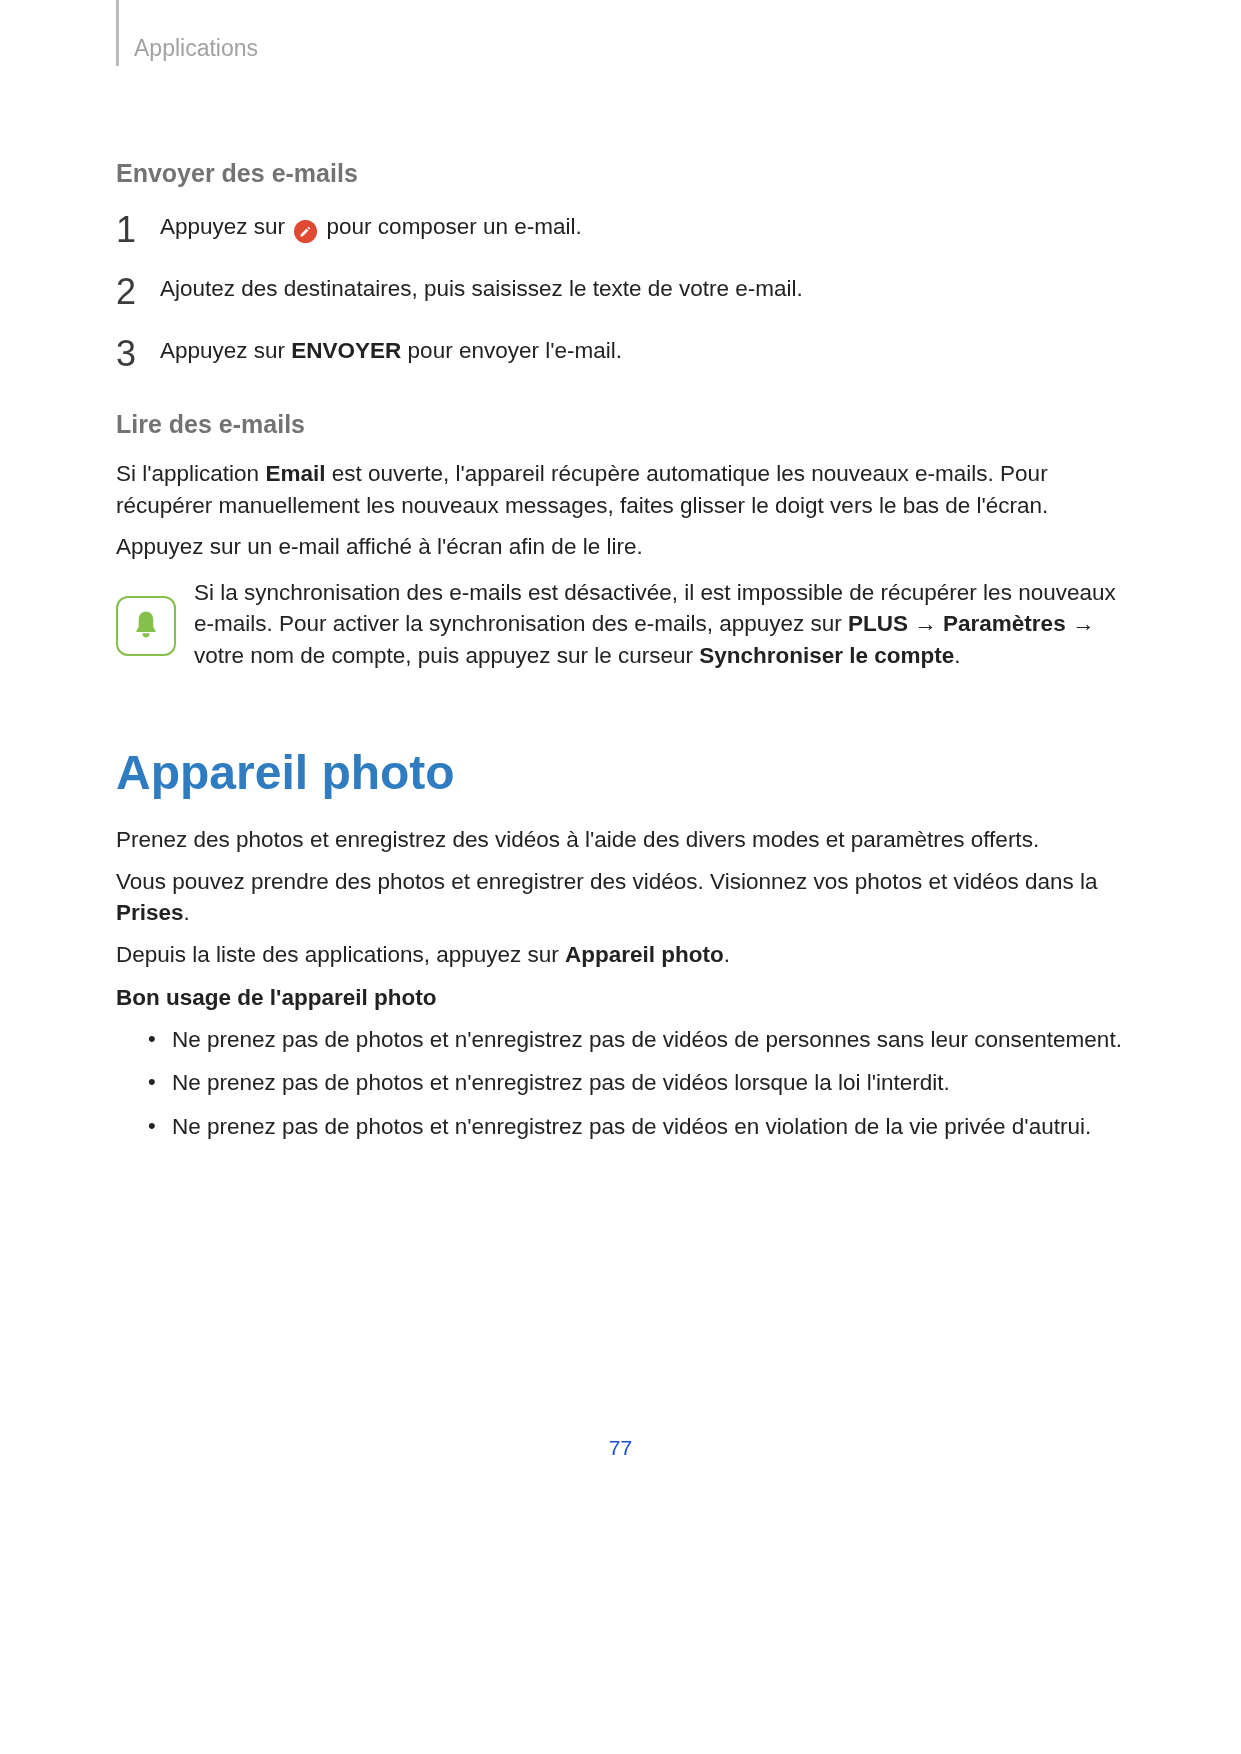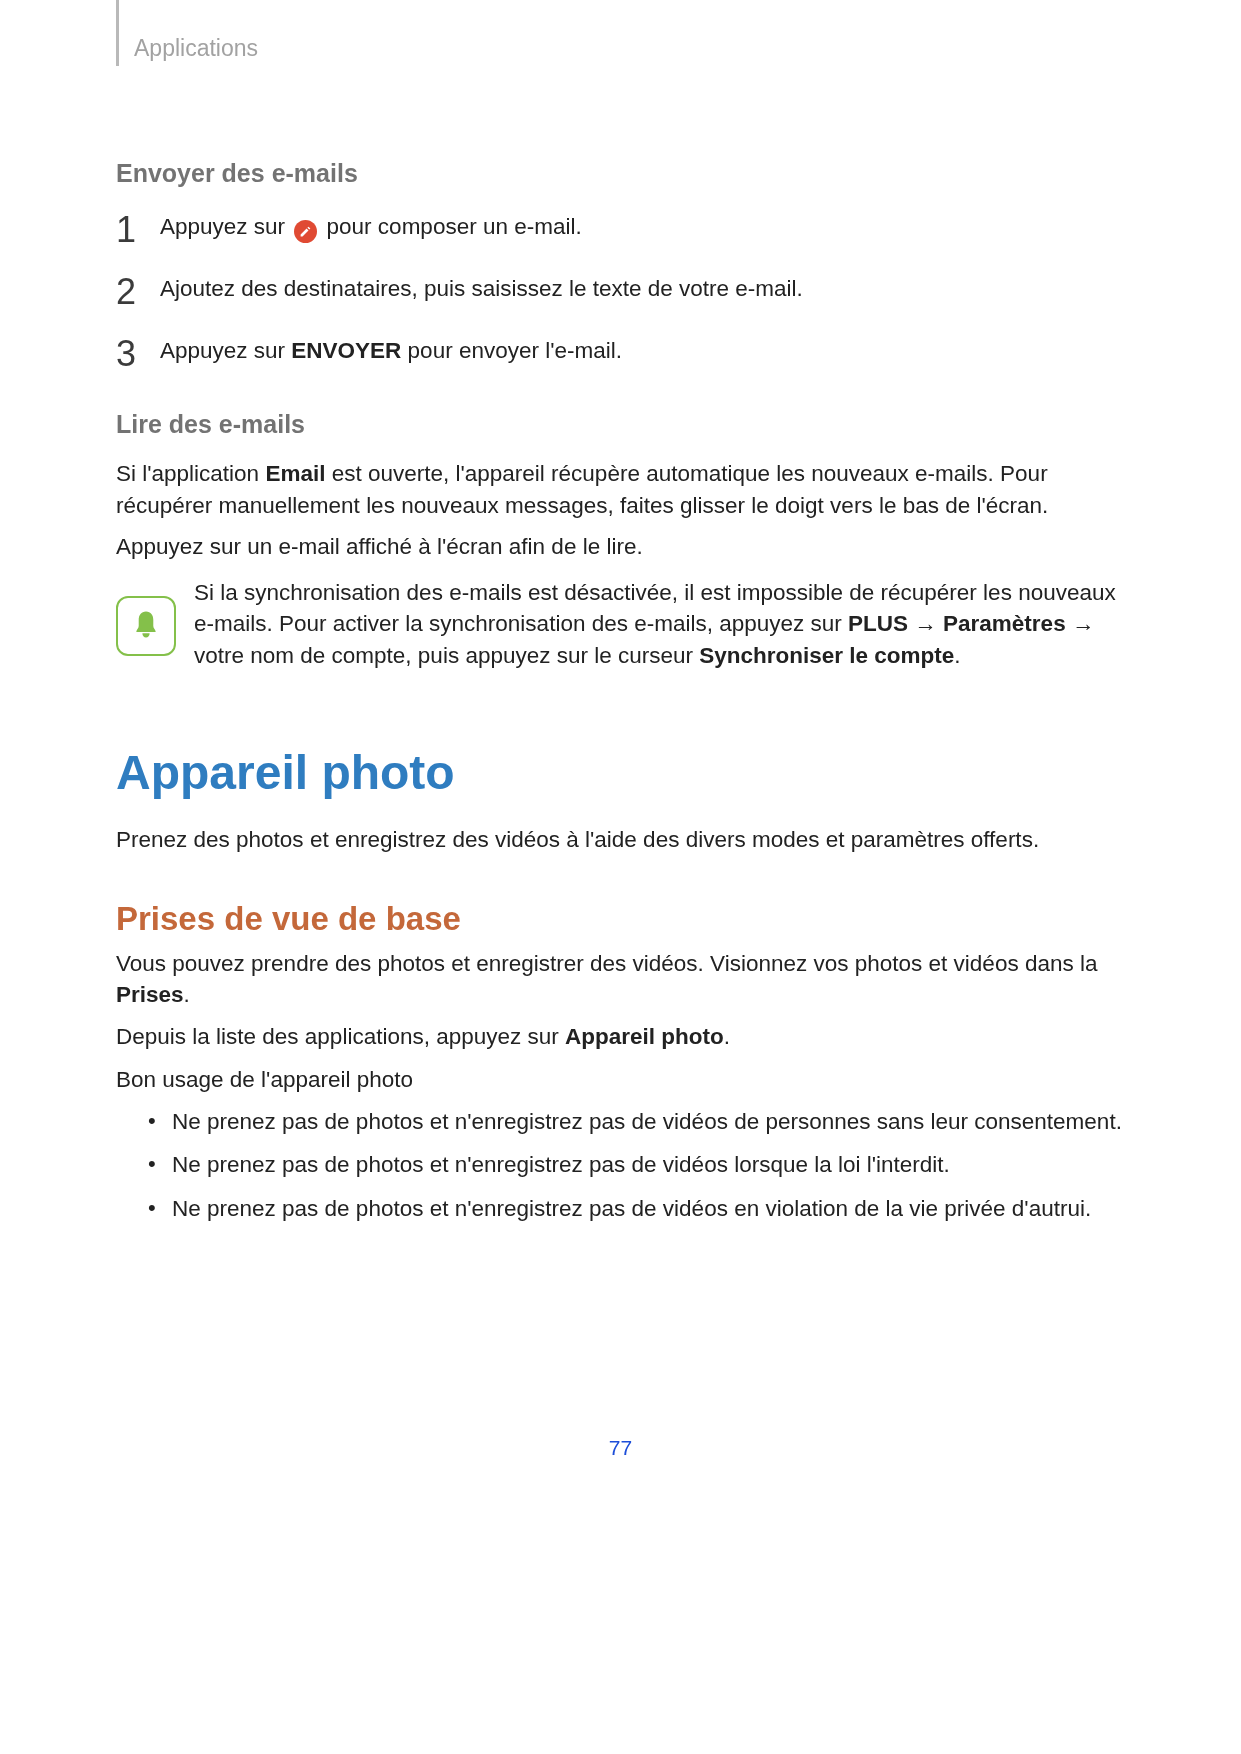--- a/index.html
+++ b/index.html
@@ -113,21 +113,21 @@
     margin: 68px 0 18px 0;
   }
   h2.h2 {
     color: #c4683a;
     font-size: 33px;
     font-weight: 700;
     margin: 40px 0 6px 0;
   }
   h2.h2.first { margin-top: 30px; }
   .bold-line {
-    font-weight: 400;
+    font-weight: 700;
     margin: 12px 0 10px 0;
   }
   ul.bullets {
     list-style: none;
     padding: 0;
     margin: 0;
   }
   ul.bullets > li {
     position: relative;
     padding-left: 56px;
@@ -198,21 +198,20 @@
       </div>
       <div class="note-text">
         <span>Si la synchronisation des e-mails est désactivée, il est impossible de récupérer les nouveaux e-mails. Pour activer la synchronisation des e-mails, appuyez sur </span><strong>PLUS</strong><span class="arrow"> → </span><strong>Paramètres</strong><span class="arrow"> → </span><span>votre nom de compte, puis appuyez sur le curseur </span><strong>Synchroniser le compte</strong><span>.</span>
       </div>
     </div>
 
     <h1 class="h1">Appareil photo</h1>
 
     <p class="body-text">Prenez des photos et enregistrez des vidéos à l'aide des divers modes et paramètres offerts.</p>
 
-    <h2 class="h2">Prises de vue de base</h2>
     <p class="body-text">
       <span>Vous pouvez prendre des photos et enregistrer des vidéos. Visionnez vos photos et vidéos dans la </span><strong>Prises</strong><span>.</span>
     </p>
     <p class="body-text">
       <span>Depuis la liste des applications, appuyez sur </span><strong>Appareil photo</strong><span>.</span>
     </p>
 
     <p class="bold-line">Bon usage de l'appareil photo</p>
 
     <ul class="bullets">

